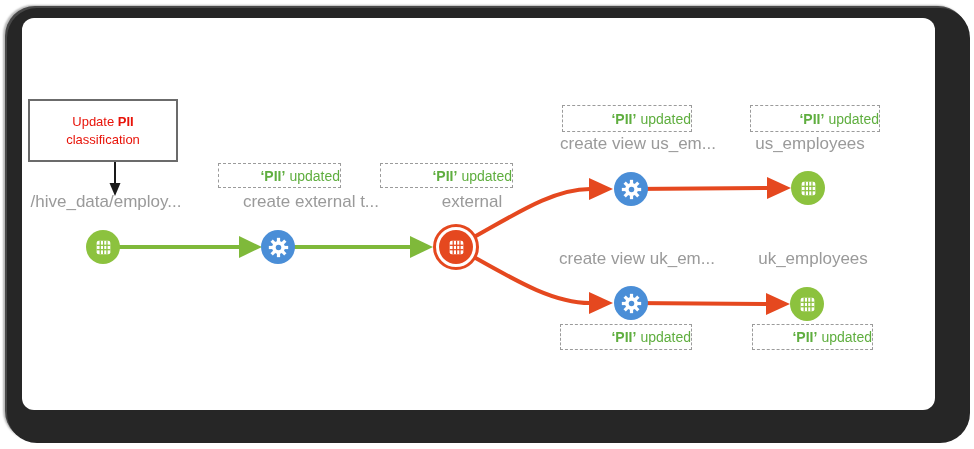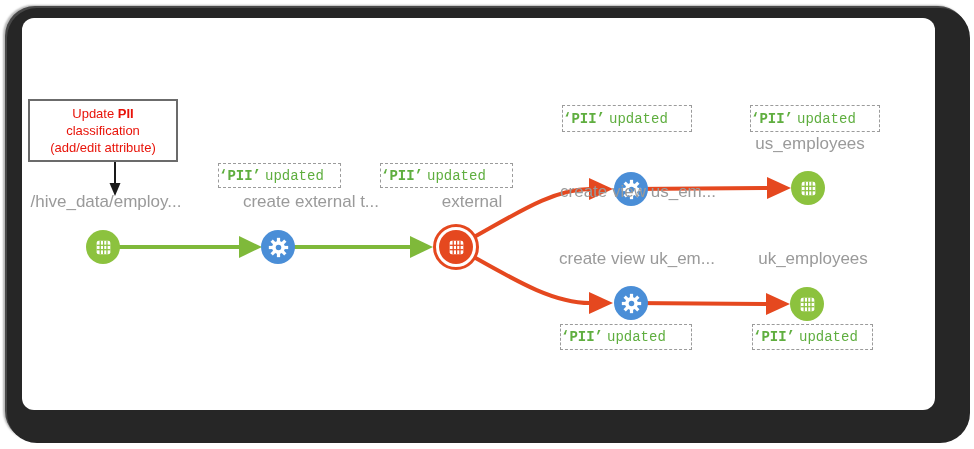--- a/index.html
+++ b/index.html
@@ -34,22 +34,22 @@
   .node-ring .node{position:static;}
   
   .nlabel{
     position:absolute;width:220px;text-align:center;white-space:nowrap;
     font-size:17px;color:#9a9a9a;
   }
   
   .badge{
     position:absolute;box-sizing:border-box;background:#fff;
     border:1px dashed #9b9b9b;
-    display:flex;align-items:center;justify-content:flex-start;
-    font-size:14px;color:#5fae3f;white-space:nowrap;font-family:Liberation Mono, monospace;
+    display:flex;align-items:center;justify-content:flex-end;
+    font-size:14px;color:#5fae3f;white-space:nowrap;
   }
   .badge .tag{font-weight:bold;}
   .badge .lbl{margin-left:4px;}
   
   .callout{
     position:absolute;left:28px;top:99px;width:150px;height:63px;
     box-sizing:border-box;border:2px solid #6b6b6b;background:#fff;
     display:flex;flex-direction:column;align-items:center;justify-content:center;
     font-size:13px;line-height:1.32;color:#e81309;text-align:center;
   }
@@ -174,21 +174,21 @@
           <line x1="13.3" y1="3.5" x2="13.3" y2="16.5"></line>
         <line x1="3.5" y1="7.9" x2="16.5" y2="7.9"></line>
           <line x1="3.5" y1="12.1" x2="16.5" y2="12.1"></line>
       </g>
     </svg>
   </div>
 
   <div class="nlabel" style="left:-4px;top:192px;">/hive_data/employ...</div>
   <div class="nlabel" style="left:201px;top:192px;">create external t...</div>
   <div class="nlabel" style="left:362px;top:192px;">external</div>
-  <div class="nlabel" style="left:528px;top:134px;margin-top:48px;">create view us_em...</div>
+  <div class="nlabel" style="left:528px;top:134px;">create view us_em...</div>
   <div class="nlabel" style="left:700px;top:134px;">us_employees</div>
   <div class="nlabel" style="left:527px;top:249px;">create view uk_em...</div>
   <div class="nlabel" style="left:703px;top:249px;">uk_employees</div>
 
   <div class="badge" style="left:218px;top:163px;width:123px;height:25px;">
     <span class="tag">‘PII’</span>
     <span class="lbl">updated</span>
   </div>
   <div class="badge" style="left:380px;top:163px;width:133px;height:25px;">
     <span class="tag">‘PII’</span>
@@ -207,16 +207,15 @@
     <span class="lbl">updated</span>
   </div>
   <div class="badge" style="left:752px;top:324px;width:121px;height:26px;">
     <span class="tag">‘PII’</span>
     <span class="lbl">updated</span>
   </div>
 
   <div class="callout">
     <div><span>Update </span><span class="b">PII</span></div>
     <div>classification</div>
-    <div>(add/edit attribute)</div>
   </div>
 
 </div>
 
 </body></html>

